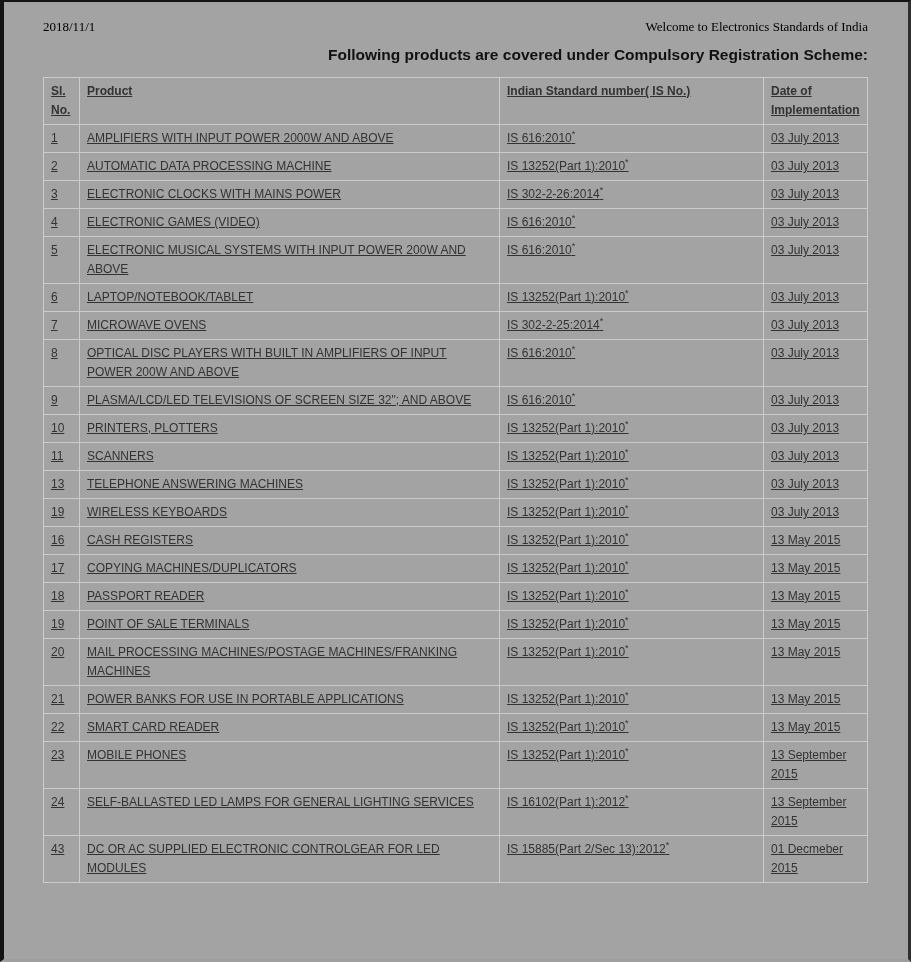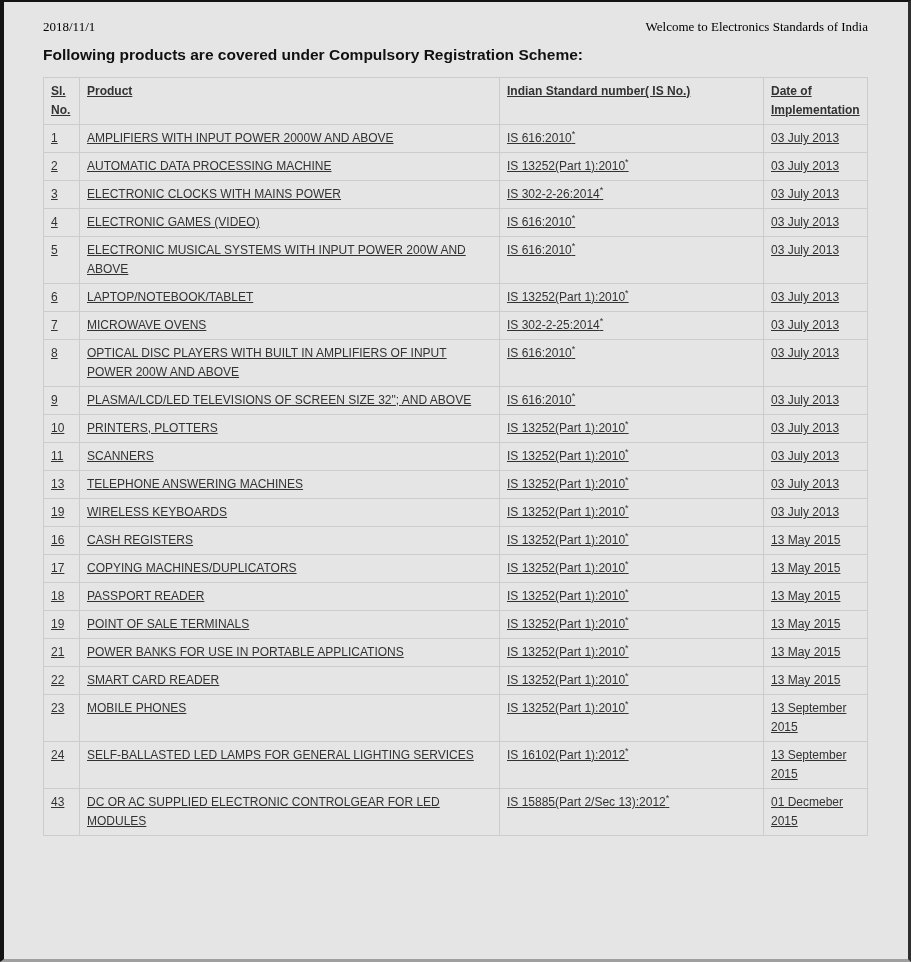--- a/index.html
+++ b/index.html
@@ -5,21 +5,21 @@
   * { margin: 0; padding: 0; box-sizing: border-box; }
   html, body { background: #ffffff; }
   body {
     width: 911px;
     font-family: "Liberation Sans", "DejaVu Sans", sans-serif;
   }
   .page {
     position: relative;
     width: 911px;
     height: 962px;
-    background: #e5e5e5;
+    background: #a3a3a3;
     border-left: 4px solid #141414;
     border-top: 2px solid #141414;
     border-right: 3px solid #2e2e2e;
     border-bottom: 3px solid #9f9f9f;
     overflow: hidden;
     padding: 0 40px 0 39px;
   }
   .print-header {
     position: relative;
     margin-top: 17px;
@@ -36,21 +36,21 @@
   .print-title {
     position: absolute;
     left: 0;
     right: 0;
     top: 0;
     text-align: right;
   }
   .heading {
     margin-top: 11px;
     margin-bottom: 13px;
-    text-align: left;
+    text-align: right;
     font-size: 15.5px;
     font-weight: bold;
     color: #111111;
     font-family: "Liberation Sans", "DejaVu Sans", sans-serif;
   }
   table.products {
     width: 824px;
     border-collapse: collapse;
     table-layout: fixed;
     font-size: 12px;
@@ -205,20 +205,26 @@
           <td>IS 13252(Part 1):2010<sup>*</sup></td>
           <td>13 May 2015</td>
         </tr>
         <tr>
           <td>19</td>
           <td>POINT OF SALE TERMINALS</td>
           <td>IS 13252(Part 1):2010<sup>*</sup></td>
           <td>13 May 2015</td>
         </tr>
         <tr>
+          <td>20</td>
+          <td>MAIL PROCESSING MACHINES/POSTAGE MACHINES/FRANKING MACHINES</td>
+          <td>IS 13252(Part 1):2010<sup>*</sup></td>
+          <td>13 May 2015</td>
+        </tr>
+        <tr>
           <td>21</td>
           <td>POWER BANKS FOR USE IN PORTABLE APPLICATIONS</td>
           <td>IS 13252(Part 1):2010<sup>*</sup></td>
           <td>13 May 2015</td>
         </tr>
         <tr>
           <td>22</td>
           <td>SMART CARD READER</td>
           <td>IS 13252(Part 1):2010<sup>*</sup></td>
           <td>13 May 2015</td>

